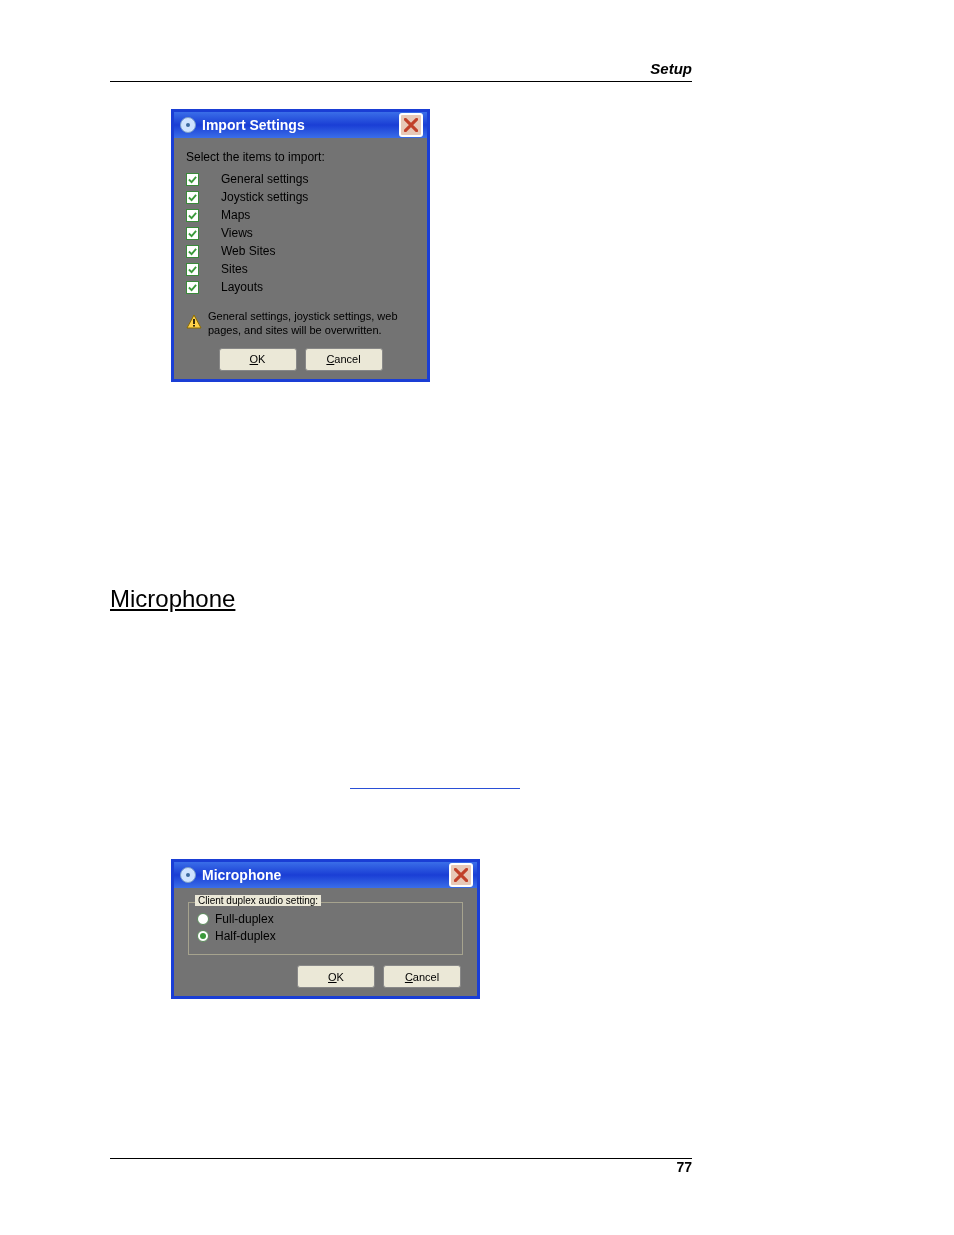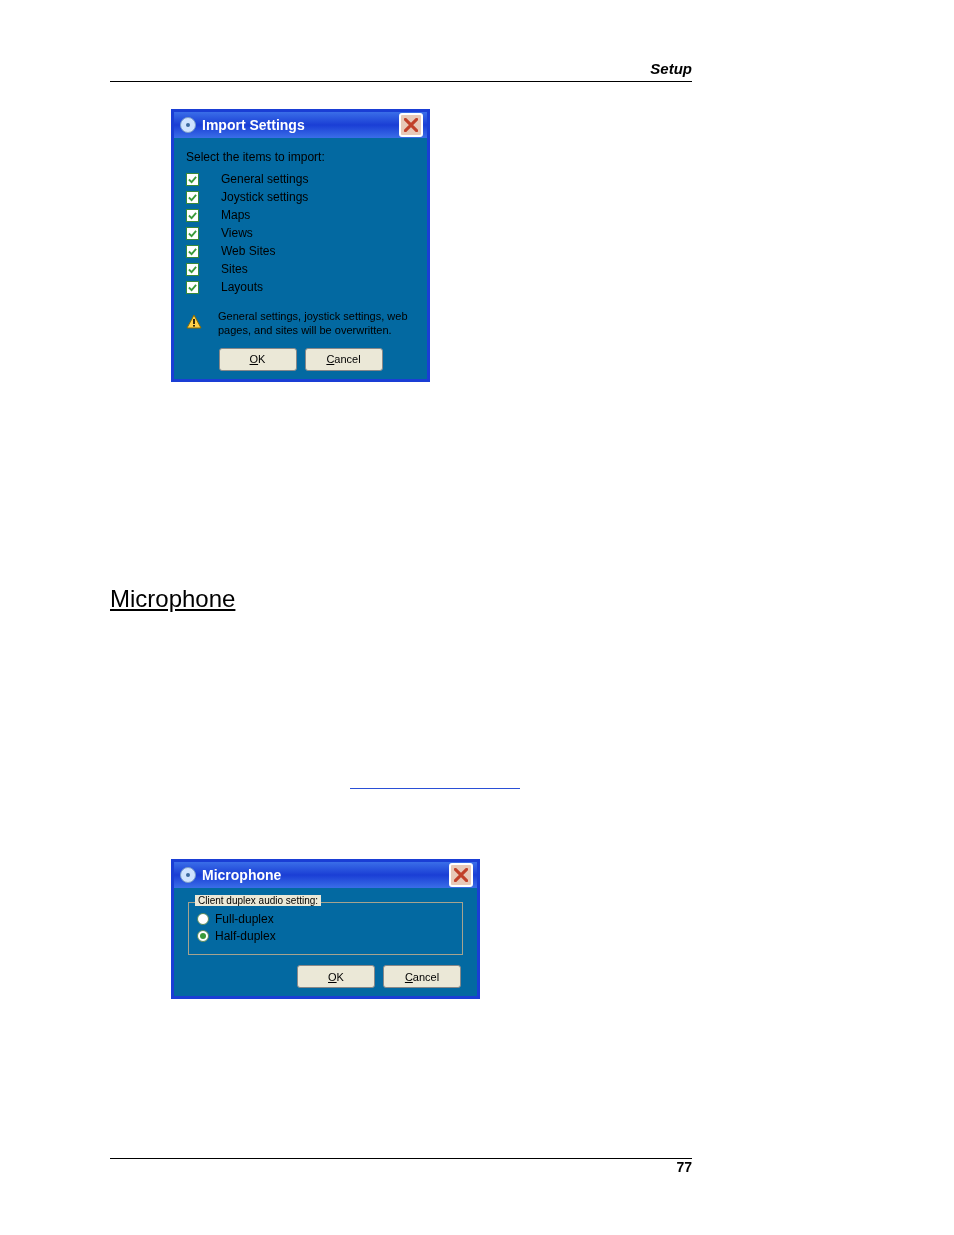--- a/index.html
+++ b/index.html
@@ -3,34 +3,34 @@
 <meta charset="utf-8">
 <style>
   html,body{margin:0;padding:0;background:#fff;font-family:Arial,Helvetica,sans-serif;color:#000;}
   .page{width:782px;height:1235px;position:relative;box-sizing:border-box;}
   .header-area{position:absolute;left:110px;right:90px;top:60px;}
   .header-title{font-style:italic;font-weight:bold;font-size:15px;text-align:right;margin-bottom:4px;}
   .hr{border:none;border-top:1px solid #000;margin:0;}
   .footer-area{position:absolute;left:110px;right:90px;bottom:60px;}
   .footer-num{font-weight:bold;font-size:14px;text-align:right;}
   
-  .dialog{position:absolute;background:#0369a1;border:3px solid #1a3ed5;box-sizing:border-box;}
+  .dialog{position:absolute;background:#737373;border:3px solid #1a3ed5;box-sizing:border-box;}
   .titlebar{display:flex;align-items:center;justify-content:space-between;background:linear-gradient(to bottom,#3a6ee8 0%,#1a3ed5 50%,#3a6ee8 100%);height:26px;padding:0 4px 0 6px;}
   .titlebar-left{display:flex;align-items:center;gap:6px;}
   .app-icon{width:14px;height:14px;border:1px solid #7a9ec9;border-radius:50%;background:#cfe3ff;display:flex;align-items:center;justify-content:center;}
   .app-icon::after{content:"";width:4px;height:4px;border-radius:50%;background:#3b6aa0;}
   .titlebar-text{color:#fff;font-weight:bold;font-size:14px;font-family:"Trebuchet MS",Arial,sans-serif;}
   .close-btn{width:20px;height:20px;background:#e7c9b8;border:2px solid #fff;border-radius:3px;display:flex;align-items:center;justify-content:center;cursor:pointer;}
   .close-btn svg{width:14px;height:14px;}
   .dlg-body{padding:10px 12px 8px 12px;font-size:12px;font-family:Tahoma,Arial,sans-serif;color:#000;}
   .prompt{margin:2px 0 8px 0;}
   .chk-row{display:flex;align-items:center;gap:22px;margin:4px 0;}
   .chk{width:13px;height:13px;border:1px solid #3a8a3a;background:#fff;display:flex;align-items:center;justify-content:center;box-sizing:border-box;}
   .chk svg{width:9px;height:9px;}
-  .warn-row{display:flex;align-items:flex-start;gap:16px;margin-top:16px;}
+  .warn-row{display:flex;align-items:flex-start;gap:6px;margin-top:16px;}
   .warn-icon{width:16px;height:16px;flex-shrink:0;margin-top:4px;}
   .warn-text{font-size:11px;line-height:1.25;}
   .btn-row{display:flex;justify-content:center;gap:8px;margin-top:10px;}
   .btn-row.right{justify-content:flex-end;padding-right:4px;}
   .btn{width:76px;height:21px;background:#ebe8d7;border:1px solid #888;border-radius:3px;font-size:11px;font-family:Tahoma,Arial,sans-serif;display:flex;align-items:center;justify-content:center;cursor:pointer;}
   .btn .ul{text-decoration:underline;}
   
   #dlg-import{left:171px;top:109px;width:259px;}
   
   #dlg-mic{left:171px;top:859px;width:309px;}

